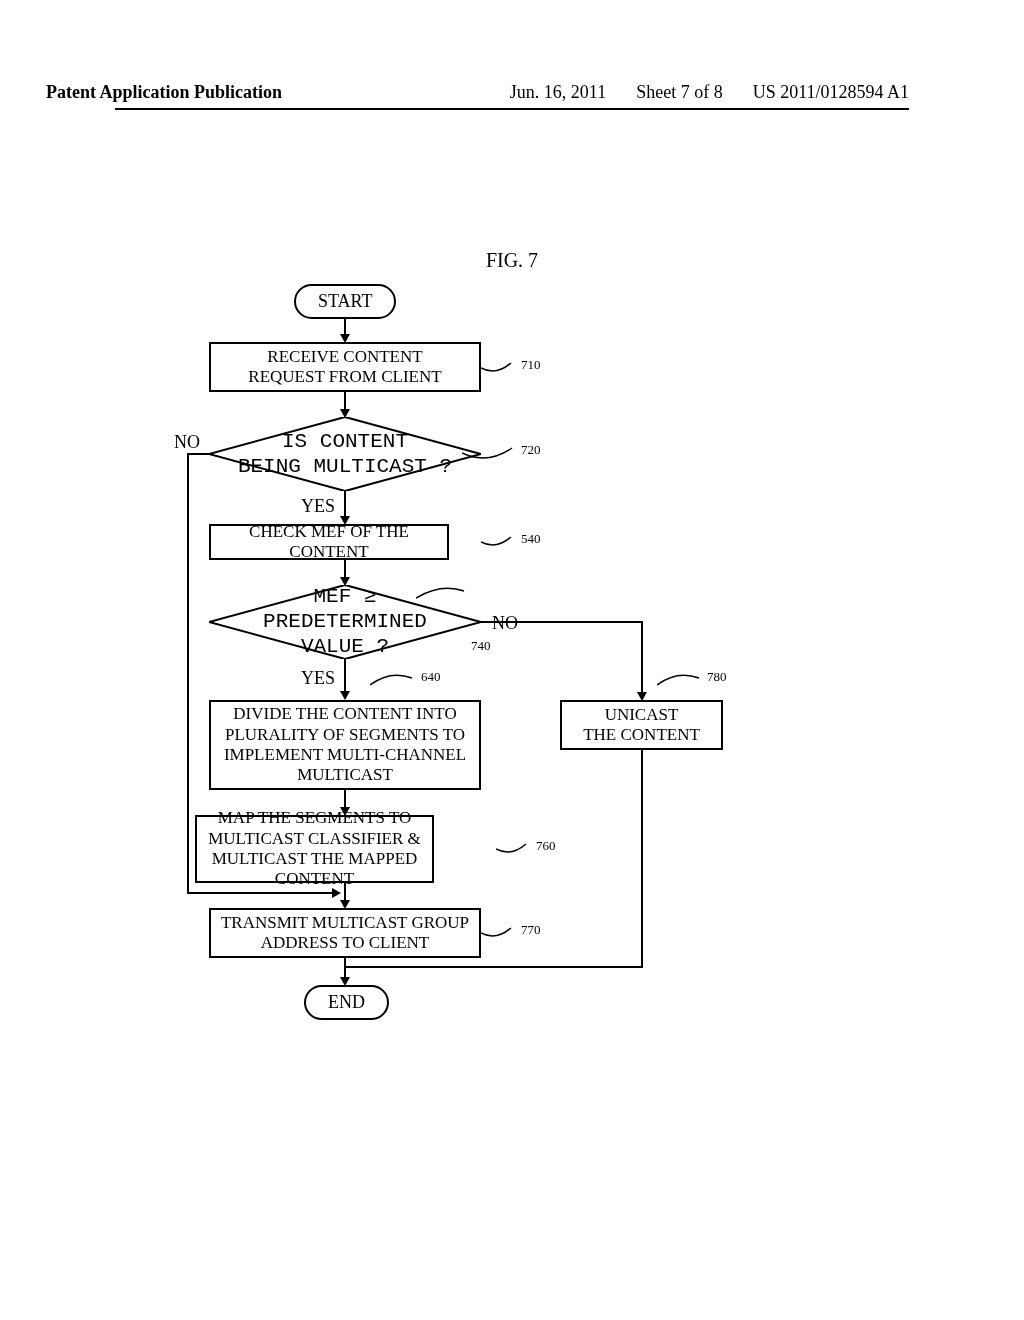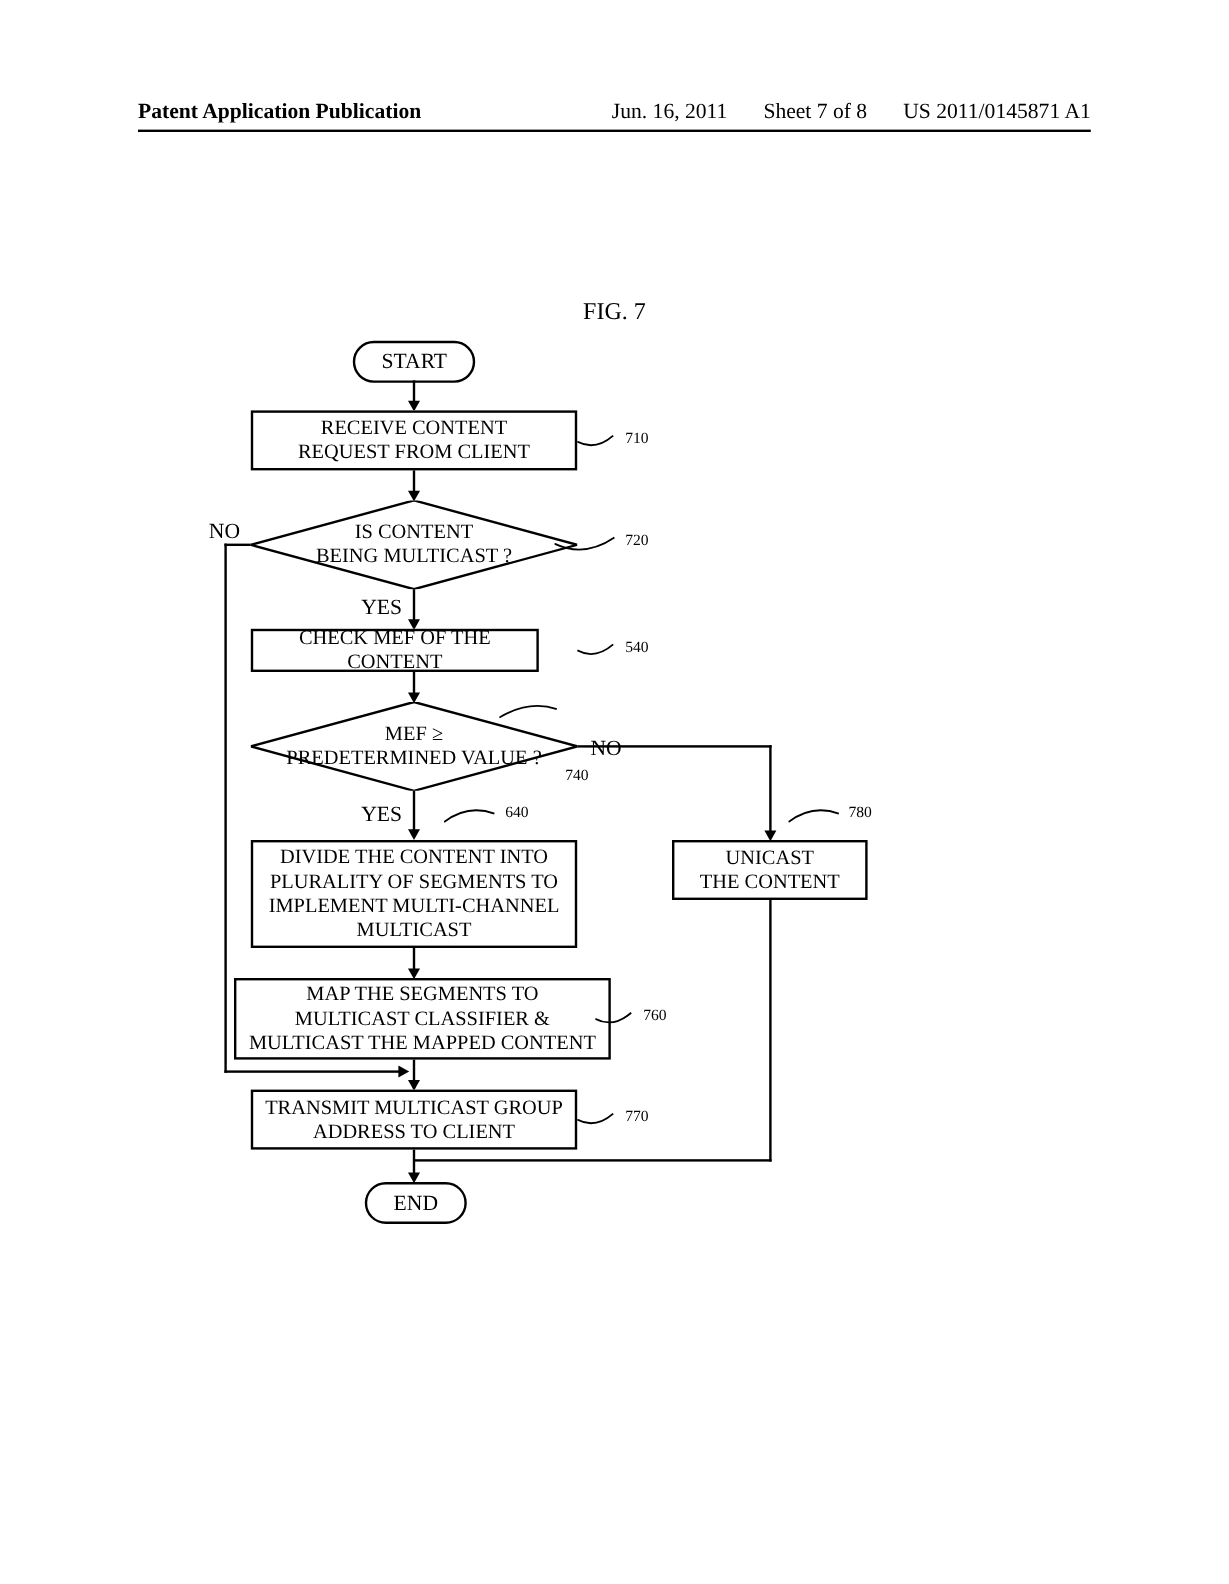--- a/index.html
+++ b/index.html
@@ -12,21 +12,21 @@
       height: 1320px;
       background: white;
       font-family: "Times New Roman", serif;
       position: relative;
     }
     .header {
       position: absolute;
       top: 82px;
       left: 0;
       right: 0;
-      padding: 0 115px 0 115px;
+      padding: 0 115px 0 46px;
       display: flex;
       justify-content: space-between;
       font-size: 18px;
     }
     .header-left {
       font-weight: bold;
     }
     .header-right {
       display: flex;
       gap: 30px;
@@ -68,23 +68,24 @@
       background: white;
       text-align: center;
       display: flex;
       align-items: center;
       justify-content: center;
       padding: 6px 8px;
       line-height: 1.2;
     }
     .decision {
       position: absolute;
-      font-size: 17px;
+      font-size: 21px;
       text-align: center;
       line-height: 1.2;
+      font-family: Liberation Mono, monospace;
     }
     .decision svg {
       position: absolute;
       top: 0;
       left: 0;
       width: 100%;
       height: 100%;
     }
     .decision-text {
       position: absolute;
@@ -125,21 +126,21 @@
     }
   </style>
 </head>
 <body>
 
 <div class="header">
   <span class="header-left">Patent Application Publication</span>
   <span class="header-right">
     <span>Jun. 16, 2011</span>
     <span>Sheet 7 of 8</span>
-    <span>US 2011/0145871 A1</span>
+    <span>US 2011/0128594 A1</span>
   </span>
 </div>
 <div class="header-divider"></div>
 
 <div class="figure-title">FIG. 7</div>
 
 <div class="diagram-container">
 
   <div class="terminator" style="top:0; left:126px;">START</div>
 
@@ -227,21 +228,21 @@
   </div>
 
   <div class="process" style="top:416px; left:392px; width:163px; height:50px;">
     <span style="white-space:pre-line;">UNICAST
 THE CONTENT</span>
   </div>
 
   <div class="arrow-line" style="left:176px; top:506px; width:2px; height:18px;"></div>
   <div class="arrow-head arrow-down" style="left:172px; top:523px;"></div>
 
-  <div class="process" style="top:531px; left:27px; width:314px; height:68px;">
+  <div class="process" style="top:531px; left:27px; width:239px; height:68px;">
     <span style="white-space:pre-line;">MAP THE SEGMENTS TO
 MULTICAST CLASSIFIER &amp;
 MULTICAST THE MAPPED CONTENT</span>
   </div>
   <svg class="connector-curve" style="left:328px; top:555px; width:40px; height:20px;">
       <path d="M0 10 Q 15 18 30 5" stroke="black" fill="none" stroke-width="1.5"></path>
     </svg>
   <div class="ref-label" style="left:368px; top:554px;">760</div>
 
   <div class="arrow-line" style="left:176px; top:599px; width:2px; height:18px;"></div>

